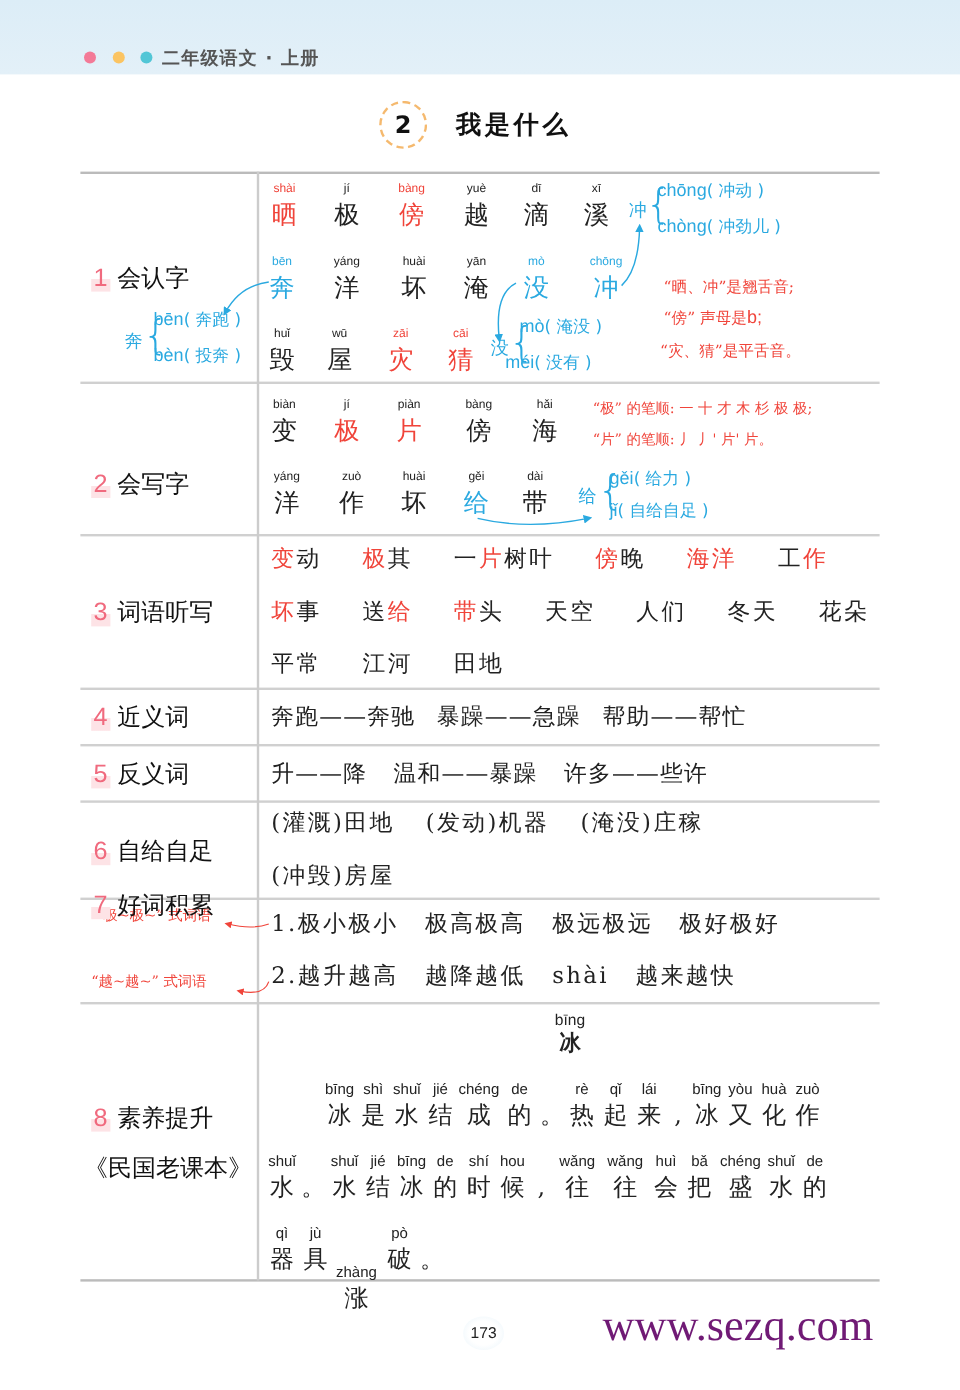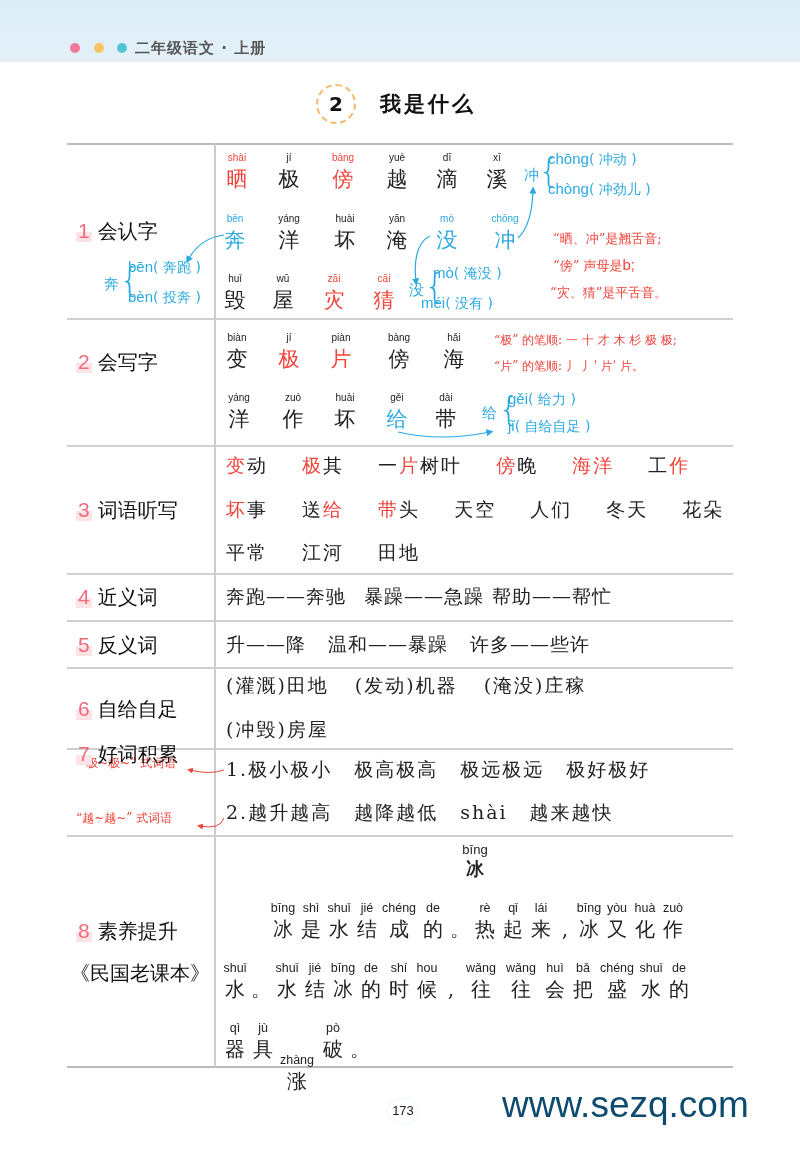--- a/index.html
+++ b/index.html
@@ -47,22 +47,22 @@
   .passage-title .py { font-family: "Liberation Sans", sans-serif; font-size: 13px; display: block; }
   .passage-title .hz { font-size: 18px; font-weight: bold; display: block; }
   .pline { position: absolute; display: flex; }
   .pc { text-align: center; margin-right: 2px; }
   .pc .py { display: block; font-family: "Liberation Sans", sans-serif; font-size: 12.5px; line-height: 16px; height: 16px; white-space: nowrap; }
   .pc .hz { display: block; font-family: "DejaVu Serif", serif; font-size: 20px; line-height: 26px; }
 
   .pagenum { position: absolute; left: 386px; top: 1097px; width: 34px; height: 28px; border-radius: 50%;
     background: radial-gradient(#ffffff 50%, #e7f3fa 100%); text-align: center; line-height: 28px;
     font-family: "Liberation Sans", sans-serif; font-size: 13px; color: #222; }
-  .watermark { position: absolute; left: 502px; top: 1084px; font-family: Liberation Sans, sans-serif;
-    font-size: 37px; color: #0c4a6e; text-align: center; }
+  .watermark { position: absolute; left: 502px; top: 1084px; font-family: Liberation Serif, serif;
+    font-size: 37px; color: #701a75; text-align: center; }
   svg.arrows { position: absolute; left: 0; top: 0; pointer-events: none; }
 </style>
 </head>
 <body>
 
 <div class="topbar">
   <span class="dot" style="left:70px;background:#f37a97"></span>
   <span class="dot" style="left:94px;background:#fbc462"></span>
   <span class="dot" style="left:117px;background:#52c6d6"></span>
   <span class="book">二年级语文 · 上册</span>
@@ -175,21 +175,21 @@
   <span class="key" style="left:0;top:17px">奔</span>
   <span class="brace" style="left:15px;top:5px">{</span>
   <span class="line" style="left:24px;top:0"><span class="lat">bēn</span><span>( 奔跑 )</span></span>
   <span class="line" style="left:24px;top:30px"><span class="lat">bèn</span><span>( 投奔 )</span></span>
 </div>
 
 <div class="note red" style="left:553px;top:230px">“晒、冲”是翘舌音;</div>
 <div class="note red" style="left:553px;top:256px"><span>“傍” 声母是</span><span class="lat">b;</span></div>
 <div class="note red" style="left:550px;top:284px">“灾、猜”是平舌音。</div>
 
-<div class="rowlabel" style="top:349px">
+<div class="rowlabel" style="top:390px">
   <span class="n">2</span><span>会写字</span>
 </div>
 <div>
   <div class="cell" style="left:212px;top:330px">
       <span class="py black">biàn</span>
       <span class="hz black">变</span>
     </div>
   <div class="cell" style="left:264px;top:330px">
       <span class="py black">jí</span>
       <span class="hz red">极</span>
@@ -260,21 +260,21 @@
 <div class="wline" style="top:540px">
   <span class="w"><span>平常</span></span>
   <span class="w"><span>江河</span></span>
   <span class="w"><span>田地</span></span>
 </div>
 
 <div class="rowlabel" style="top:584px">
   <span class="n">4</span><span>近义词</span>
 </div>
 <div class="wline" style="top:584px;letter-spacing:1px">
-  <span class="w" style="margin-right:18px">奔跑——奔驰</span><span class="w" style="margin-right:8px">暴躁——急躁</span><span class="w">帮助——帮忙</span>
+  <span class="w" style="margin-right:18px">奔跑——奔驰</span><span class="w" style="margin-right:18px">暴躁——急躁</span><span class="w">帮助——帮忙</span>
 </div>
 
 <div class="rowlabel" style="top:632px">
   <span class="n">5</span><span>反义词</span>
 </div>
 <div class="wline" style="top:632px;letter-spacing:1px">
   <span class="w" style="margin-right:22px">升——降</span><span class="w" style="margin-right:22px">温和——暴躁</span><span class="w">许多——些许</span>
 </div>
 
 <div class="rowlabel" style="top:696px">

